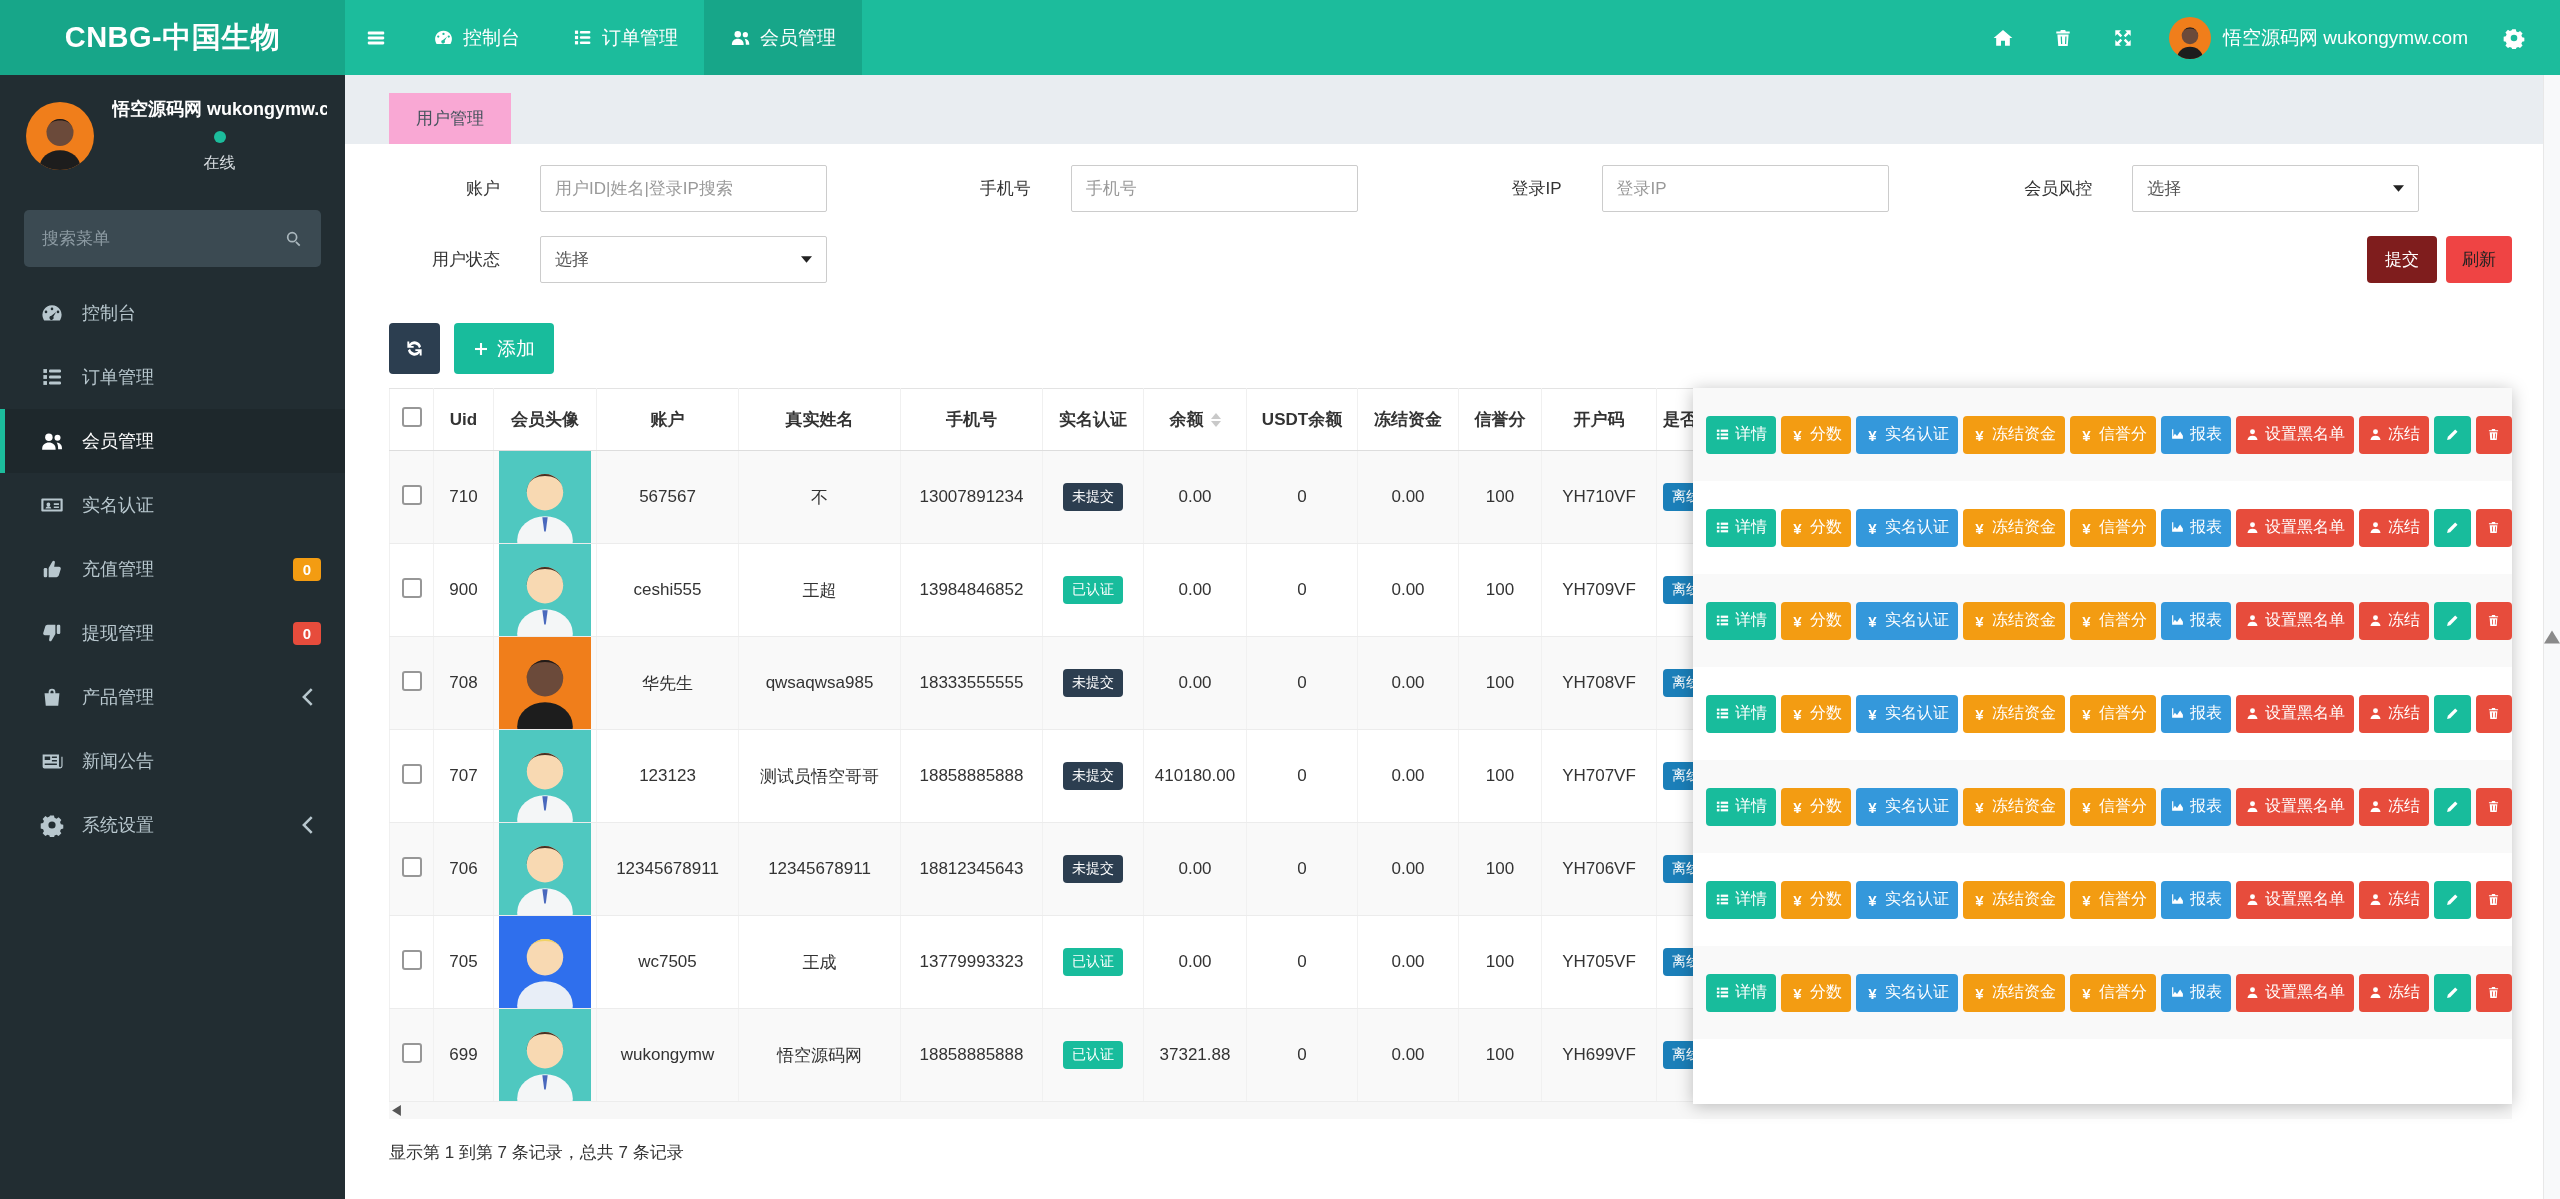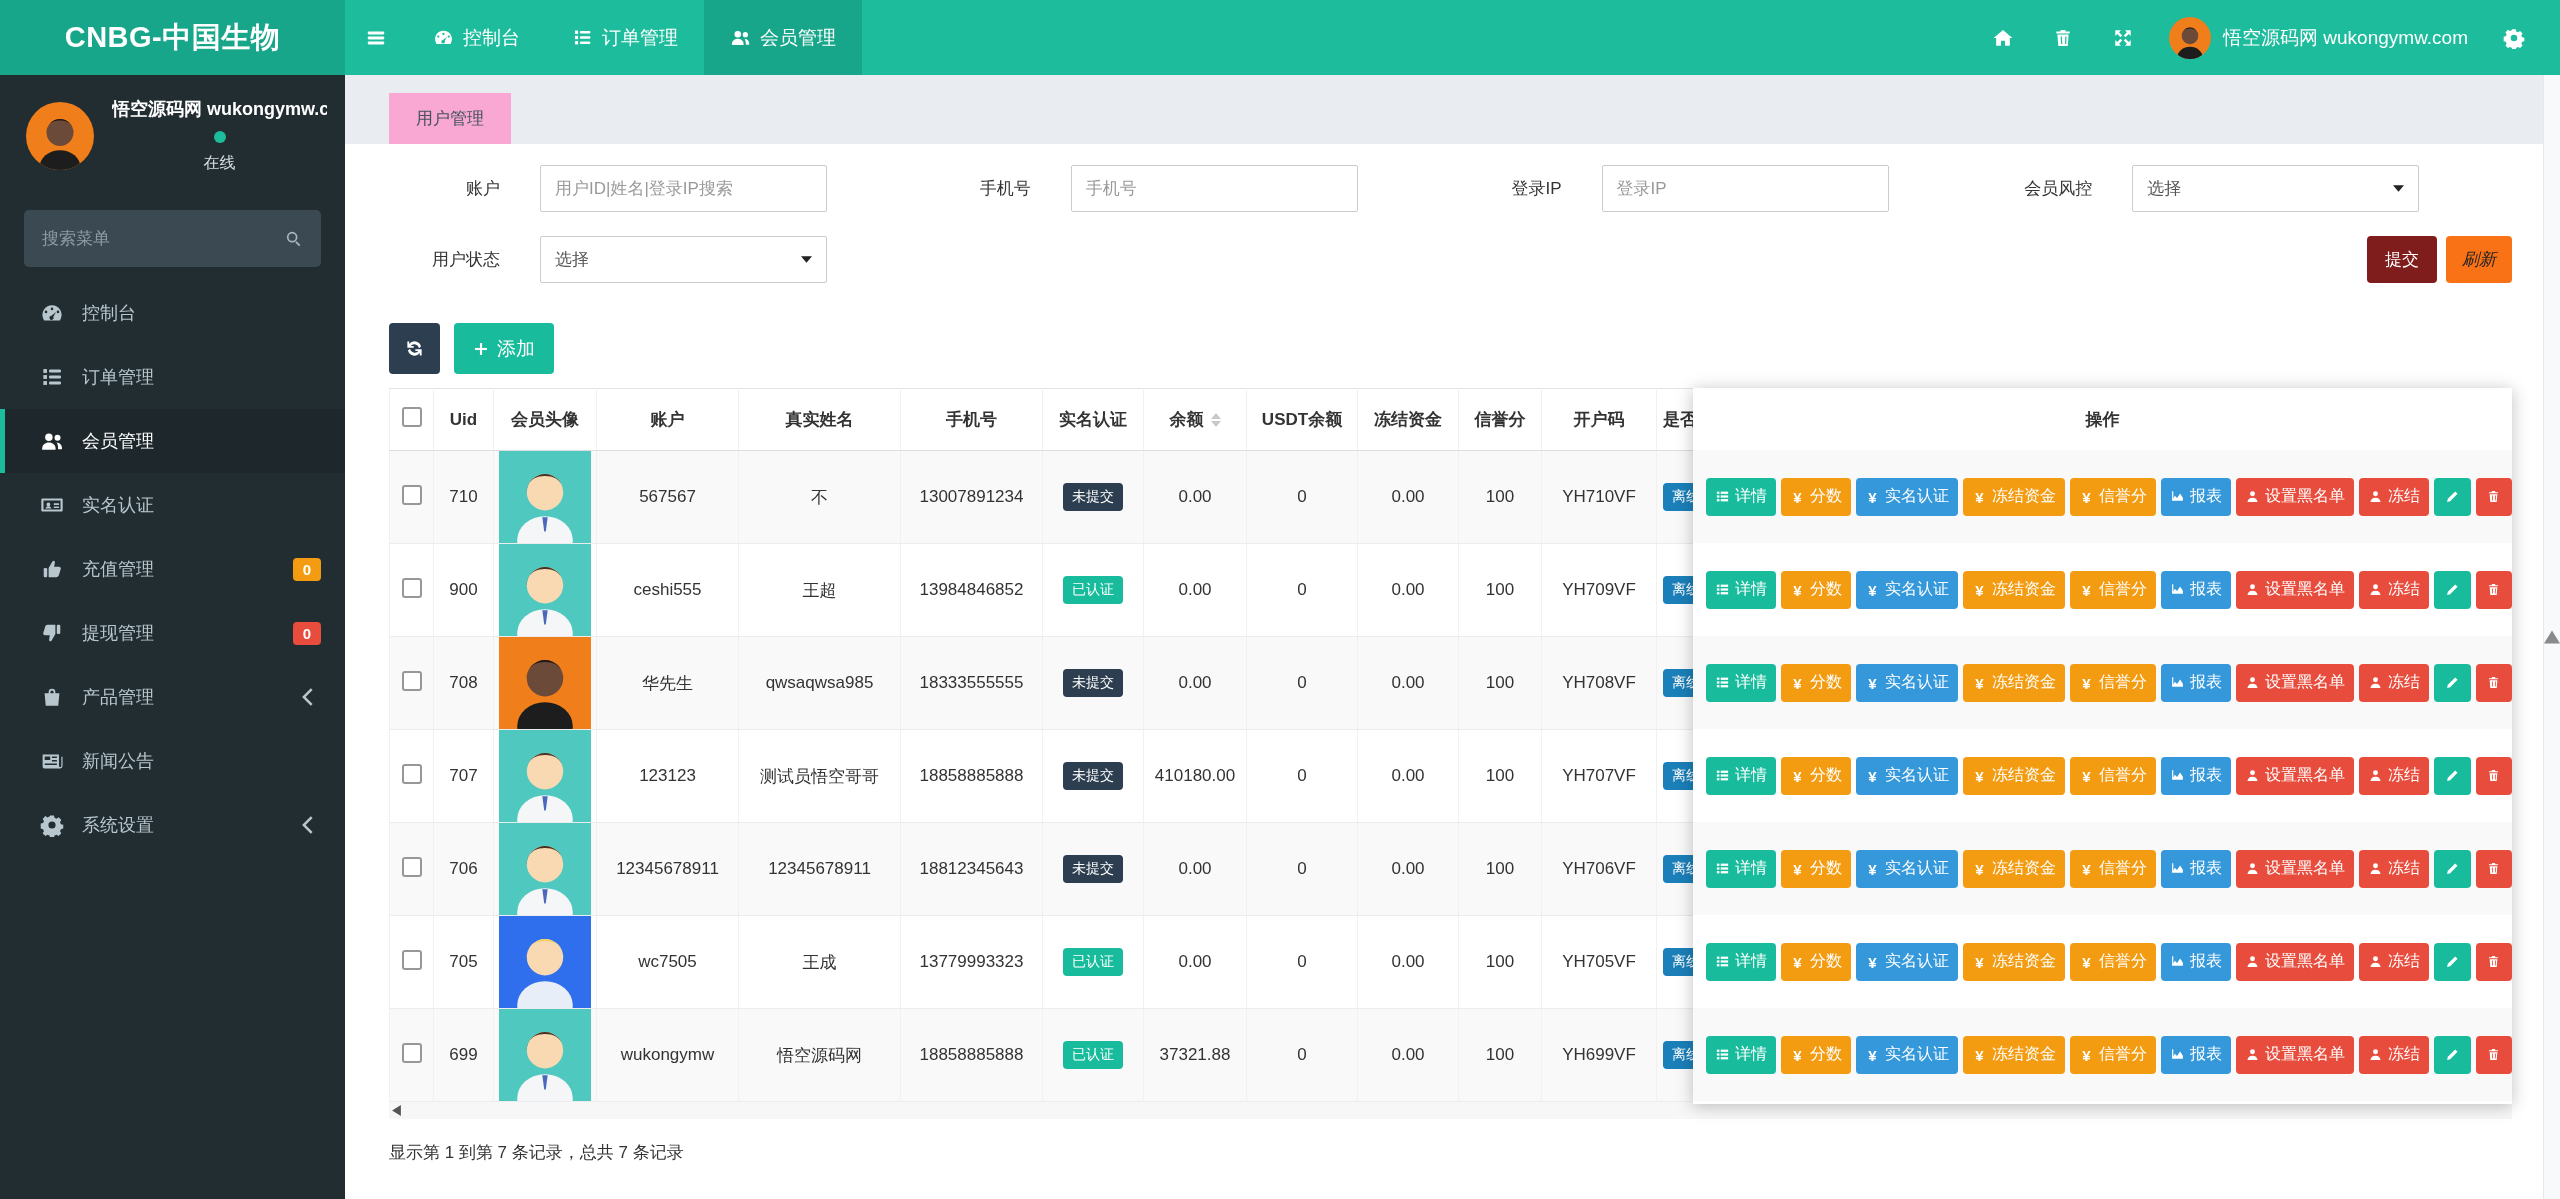--- a/index.html
+++ b/index.html
@@ -58,21 +58,21 @@
   .fgroup { flex:1; display:flex; align-items:center; }
   .flabel { width:151px; text-align:right; padding-right:40px; font-size:17px; color:#333; flex:none; }
   .fcontrol { width:287px; height:47px; border:1px solid #ccc; border-radius:2px; background:#fff;
     font-size:17px; color:#555; padding:0 14px; font-family:inherit; outline:none; flex:none; }
   .fcontrol::placeholder { color:#999; }
   .fselect { display:flex; align-items:center; justify-content:space-between; cursor:pointer; }
   .fselect .caret { width:11px; height:7px; color:#222; }
   .fbuttons { display:flex; align-items:center; gap:9px; margin-left:216px; }
   .btn { border:none; border-radius:4px; font-size:17px; font-family:inherit; cursor:pointer; }
   .btn-submit { background:#7f1d1d; color:#fff; height:47px; padding:0 18px; }
-  .btn-refresh-form { background:#f97316; color:#222; height:47px; padding:0 16px;font-style:italic; }
+  .btn-refresh-form { background:#ef4444; color:#222; height:47px; padding:0 16px; }
 
   
   .toolbar { padding:16px 31px 0 44px; display:flex; gap:14px; }
   .btn-refresh { width:51px; height:51px; background:#2c3e50; color:#fff; display:flex; align-items:center; justify-content:center; }
   .btn-refresh .ic { width:21px; height:21px; }
   .btn-add { height:51px; background:#18bc9c; color:#fff; font-size:19px; padding:0 19px;
     display:flex; align-items:center; gap:8px; }
   .btn-add .ic { width:16px; height:16px; }
 
   
@@ -584,21 +584,20 @@
             <td>37321.88</td>
             <td>0</td>
             <td>0.00</td>
             <td>100</td>
             <td>YH699VF</td>
             <td class="col-online"><span class="tag" style="background:#1b7fb9">离线</span></td>
           </tr>
         </tbody>
     </table>
     <div class="ops-panel">
-      <div class="ops-header">操作</div>
       <div id="ops-rows">
           <div class="ops-row striped">
             <button class="abtn" style="background: rgb(24, 188, 156);">
               <span class="ic">
                 <svg viewBox="0 0 20 20">
                   <rect x="2.5" y="3.5" width="3.4" height="3"></rect>
                   <rect x="7.6" y="3.5" width="9.9" height="3"></rect>
                   <rect x="2.5" y="8.5" width="3.4" height="3"></rect>
                   <rect x="7.6" y="8.5" width="9.9" height="3"></rect>
                   <rect x="2.5" y="13.5" width="3.4" height="3"></rect>

